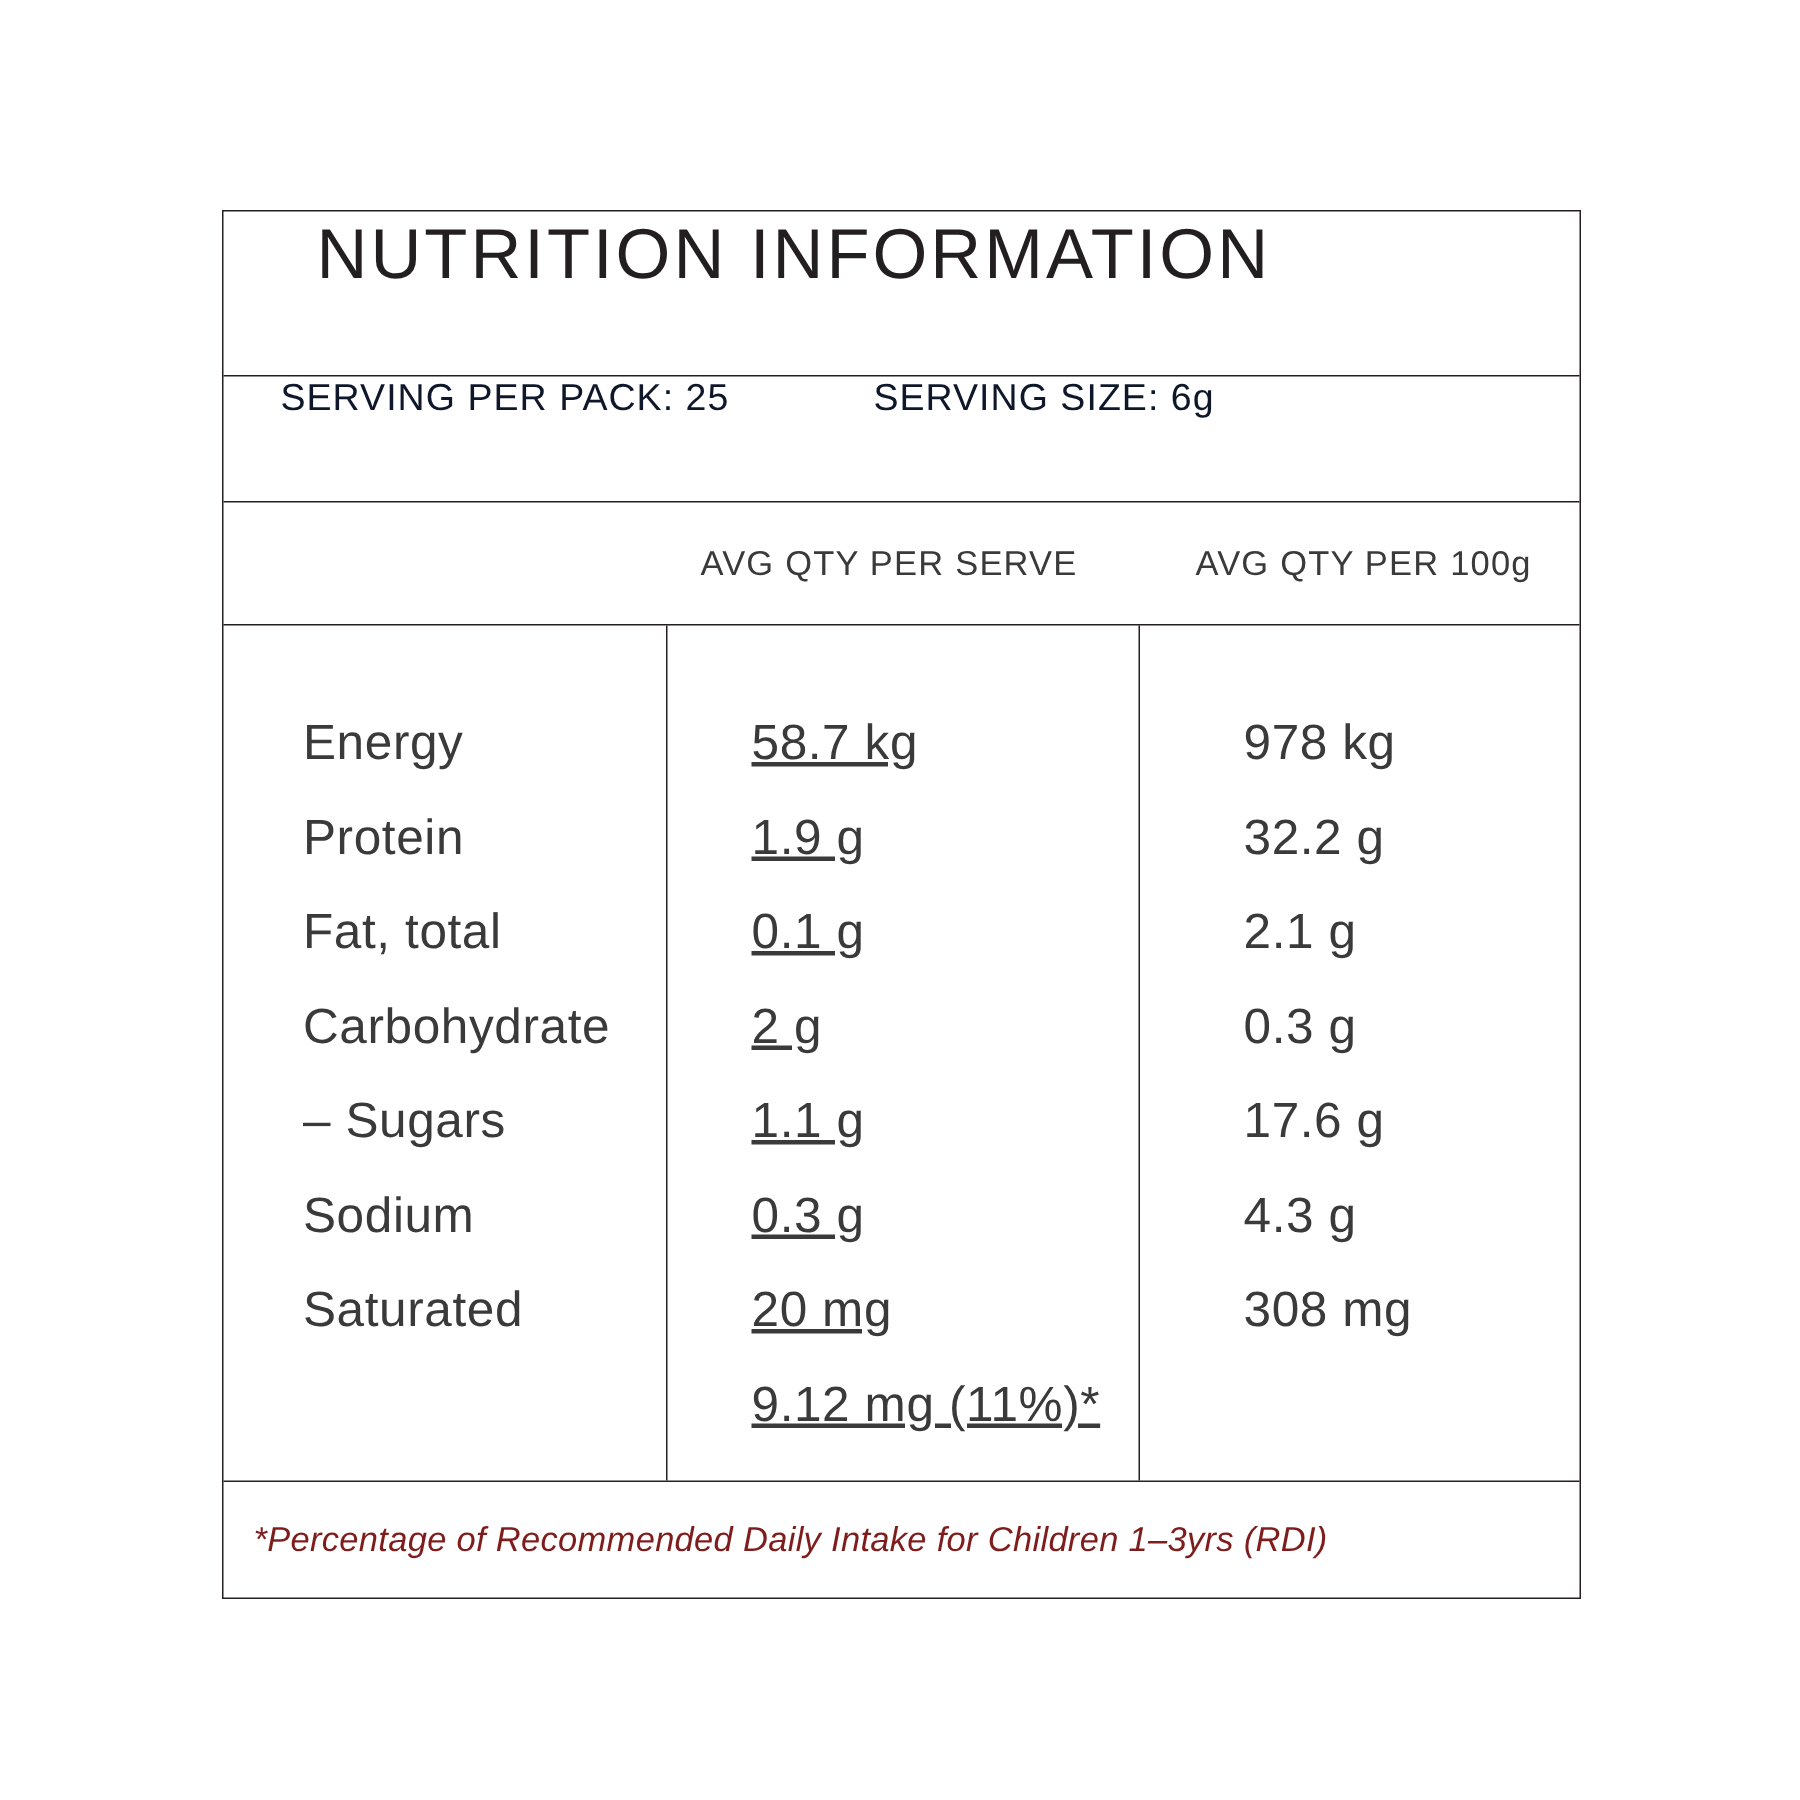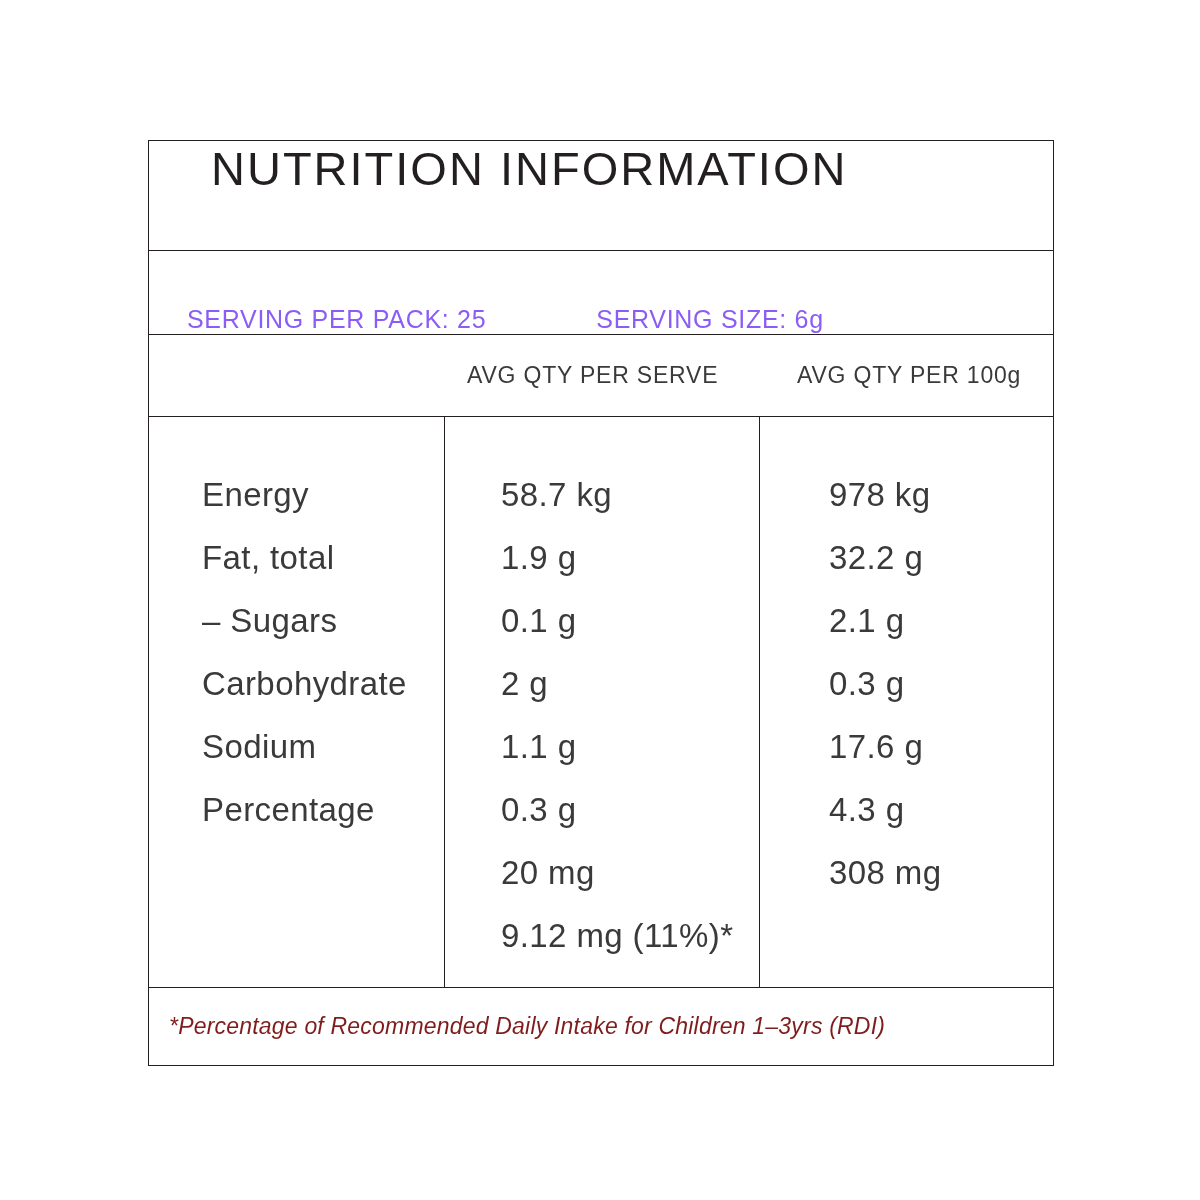--- a/index.html
+++ b/index.html
@@ -41,26 +41,25 @@
     font-weight: 400;
     color: #231f20;
     white-space: nowrap;
   }
 
   
   .serving-row {
     height: 84px;
     border-bottom: 1.5px solid #231f20;
     display: flex;
-    align-items: flex-end;
+    align-items: flex-start;
     box-sizing: border-box;
     font-size: 25px;
     letter-spacing: 0.7px;
-    color: #8b5cf6;
-    gap: 14px;
+    color: #0f172a;
   }
   .serving-pack {
     padding-left: 38px;
     white-space: nowrap;
   }
   .serving-size {
     padding-left: 96px;
     white-space: nowrap;
   }
 
@@ -109,21 +108,21 @@
   .cell {
     height: 63px;
     display: flex;
     align-items: center;
     font-size: 33px;
     letter-spacing: 0.4px;
     color: #3a3a3a;
     white-space: nowrap;
   }
   .col-label .cell { padding-left: 53px; }
-  .col-serve .cell { padding-left: 57px; }
+  .col-serve .cell { padding-left: 57px; text-decoration: underline; }
   .col-100  .cell { padding-left: 70px; }
 
   
   .footnote-row {
     height: 76px;
     display: flex;
     align-items: center;
     padding-left: 20px;
     box-sizing: border-box;
   }
@@ -154,25 +153,26 @@
     <div class="c2">AVG QTY PER SERVE</div>
     <div class="c3">AVG QTY PER 100g</div>
   </div>
 
   <div class="body-row">
     <div class="vline v1"></div>
     <div class="vline v2"></div>
 
     <div class="col col-label c1">
       <div class="cell">Energy</div>
+      <div class="cell">Protein</div>
       <div class="cell">Fat, total</div>
+      <div class="cell">Carbohydrate</div>
       <div class="cell">– Sugars</div>
-      <div class="cell">Carbohydrate</div>
       <div class="cell">Sodium</div>
-      <div class="cell">Percentage</div>
+      <div class="cell">Saturated</div>
     </div>
 
     <div class="col col-serve c2">
       <div class="cell">58.7 kg</div>
       <div class="cell">1.9 g</div>
       <div class="cell">0.1 g</div>
       <div class="cell">2 g</div>
       <div class="cell">1.1 g</div>
       <div class="cell">0.3 g</div>
       <div class="cell">20 mg</div>

